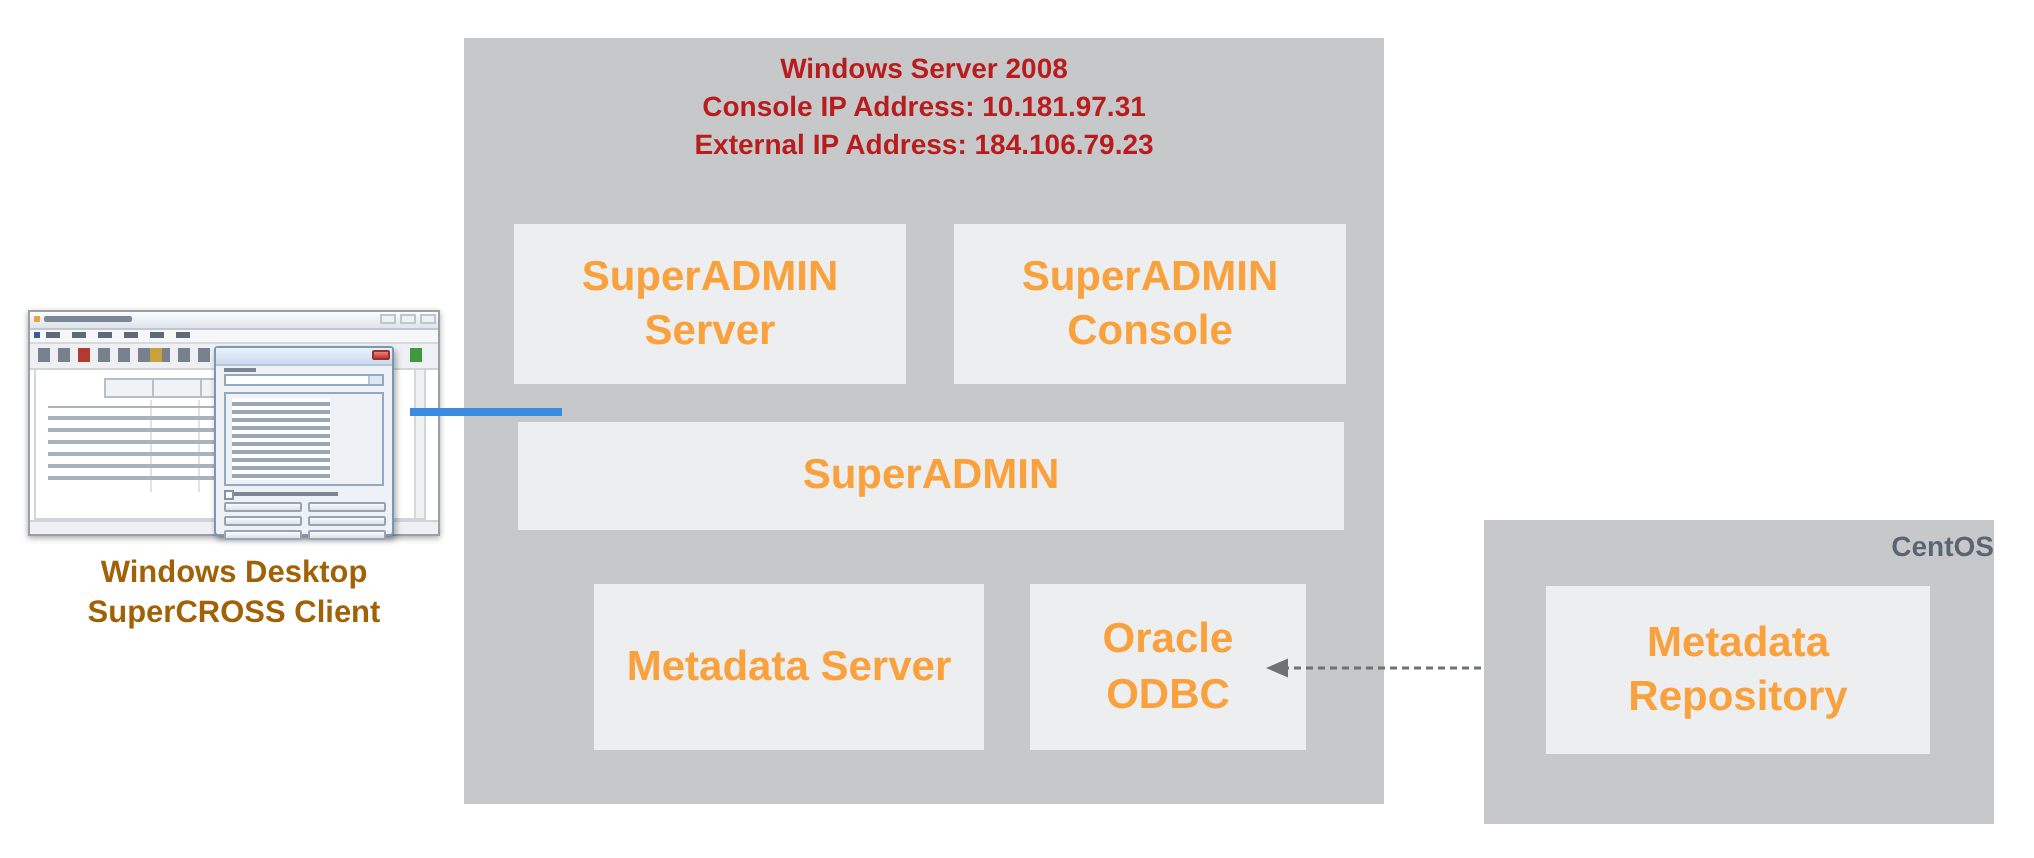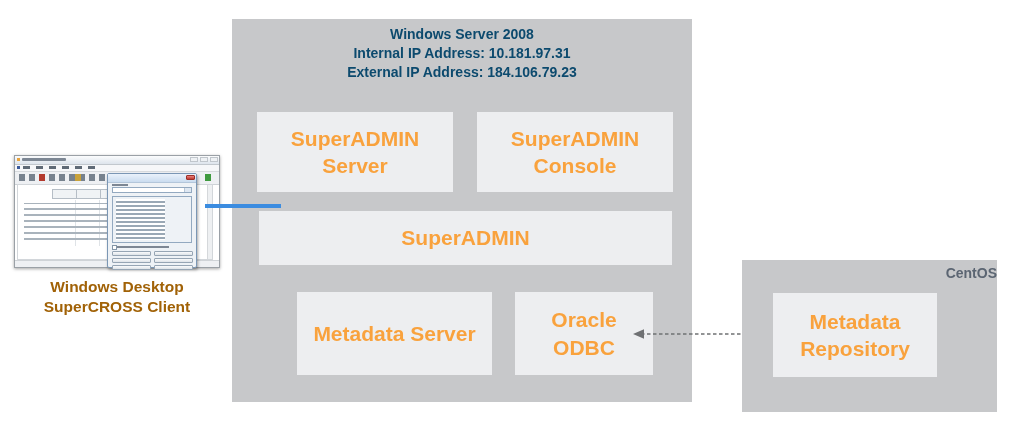--- a/index.html
+++ b/index.html
@@ -4,33 +4,33 @@
 <style>
   html,body{margin:0;padding:0;background:#ffffff;}
   #stage{
     position:relative;width:1017px;height:429px;background:#ffffff;overflow:hidden;
     font-family:"Liberation Sans",sans-serif;
   }
   
   .container-box{position:absolute;background:#c7c8ca;}
   #server-box{left:232px;top:19px;width:460px;height:383px;}
   #centos-box{left:742px;top:260px;width:255px;height:152px;}
-  .box-header{padding-top:6px;text-align:center;color:#0c4a6e;font-weight:bold;font-size:14px;line-height:19px;}
+  .box-header{padding-top:6px;text-align:center;color:#b91c1c;font-weight:bold;font-size:14px;line-height:19px;}
   
   .component{
     position:absolute;background:#edeef0;color:#f9a23d;font-weight:bold;font-size:21px;
     display:flex;align-items:center;justify-content:center;text-align:center;
     white-space:pre-line;line-height:1.3;
   }
   #c-sa-server{left:25px;top:93px;width:196px;height:80px;}
   #c-sa-console{left:245px;top:93px;width:196px;height:80px;}
   #c-superserver{left:27px;top:192px;width:413px;height:54px;}
   #c-md-server{left:65px;top:273px;width:195px;height:83px;}
   #c-odbc{left:283px;top:273px;width:138px;height:83px;}
-  #c-md-repo{left:31px;top:33px;width:164px;height:84px;}
+  #c-md-repo{left:31px;top:33px;width:192px;height:84px;}
   #centos-title{padding-top:5px;text-align:right;color:#5b6572;font-weight:bold;font-size:14px;}
   #centos-hostname{position:absolute;left:0;bottom:6px;width:100%;text-align:center;color:#5b6572;font-weight:bold;font-size:14px;}
   
   #arrow-svg{position:absolute;left:633px;top:326px;width:142px;height:16px;}
   
   #client-thumb{
     position:absolute;left:14px;top:155px;width:206px;height:113px;
     background:#fff;border:1px solid #9aa0a6;box-shadow:0 1px 3px rgba(0,0,0,.35);
     box-sizing:border-box;
   }
@@ -80,21 +80,21 @@
   }
 </style>
 </head>
 <body>
 
 <div id="stage">
 
   <div class="container-box" id="server-box">
     <div class="box-header">
       <div>Windows Server 2008</div>
-      <div>Internal IP Address: 10.181.97.31</div>
+      <div>Console IP Address: 10.181.97.31</div>
       <div>External IP Address: 184.106.79.23</div>
     </div>
     <div class="component" id="c-sa-server">SuperADMIN
 Server</div>
     <div class="component" id="c-sa-console">SuperADMIN
 Console</div>
     <div class="component" id="c-superserver">SuperADMIN</div>
     <div class="component" id="c-md-server">Metadata Server</div>
     <div class="component" id="c-odbc">Oracle
 ODBC</div>

